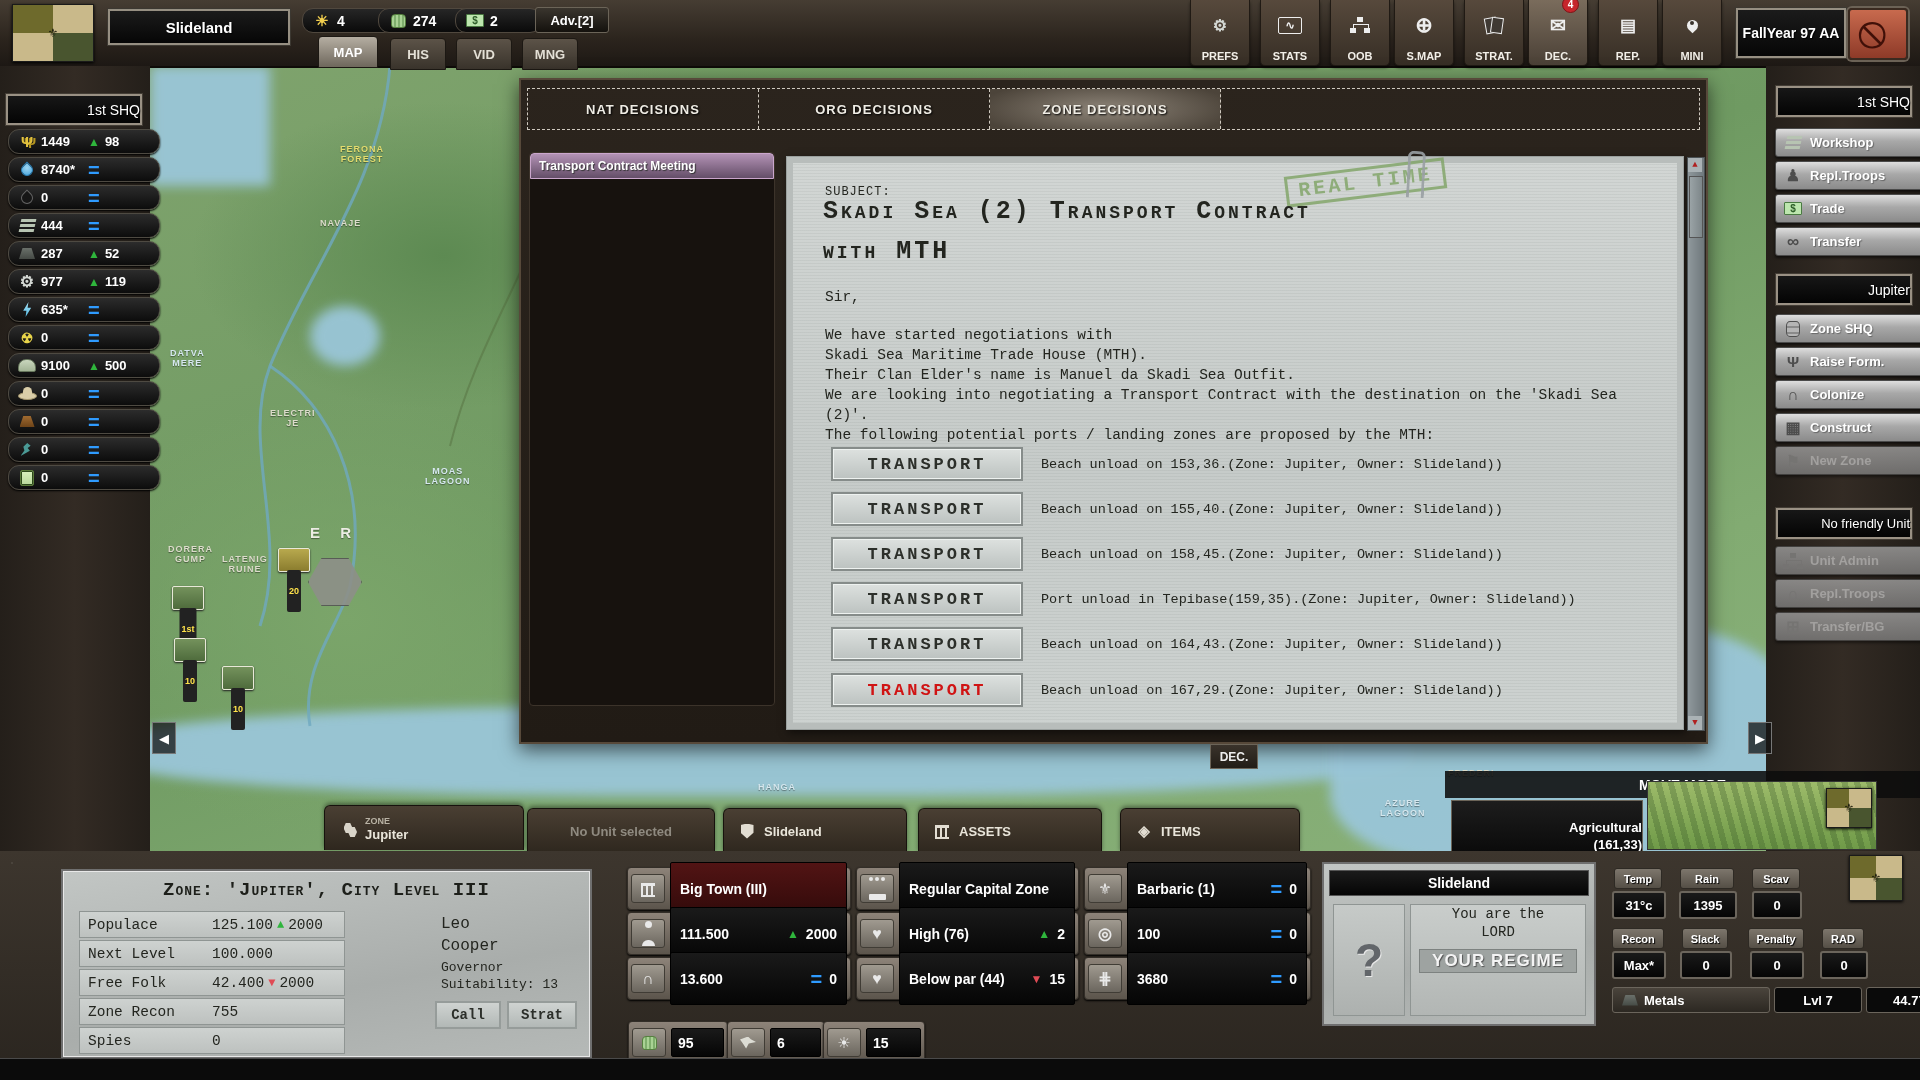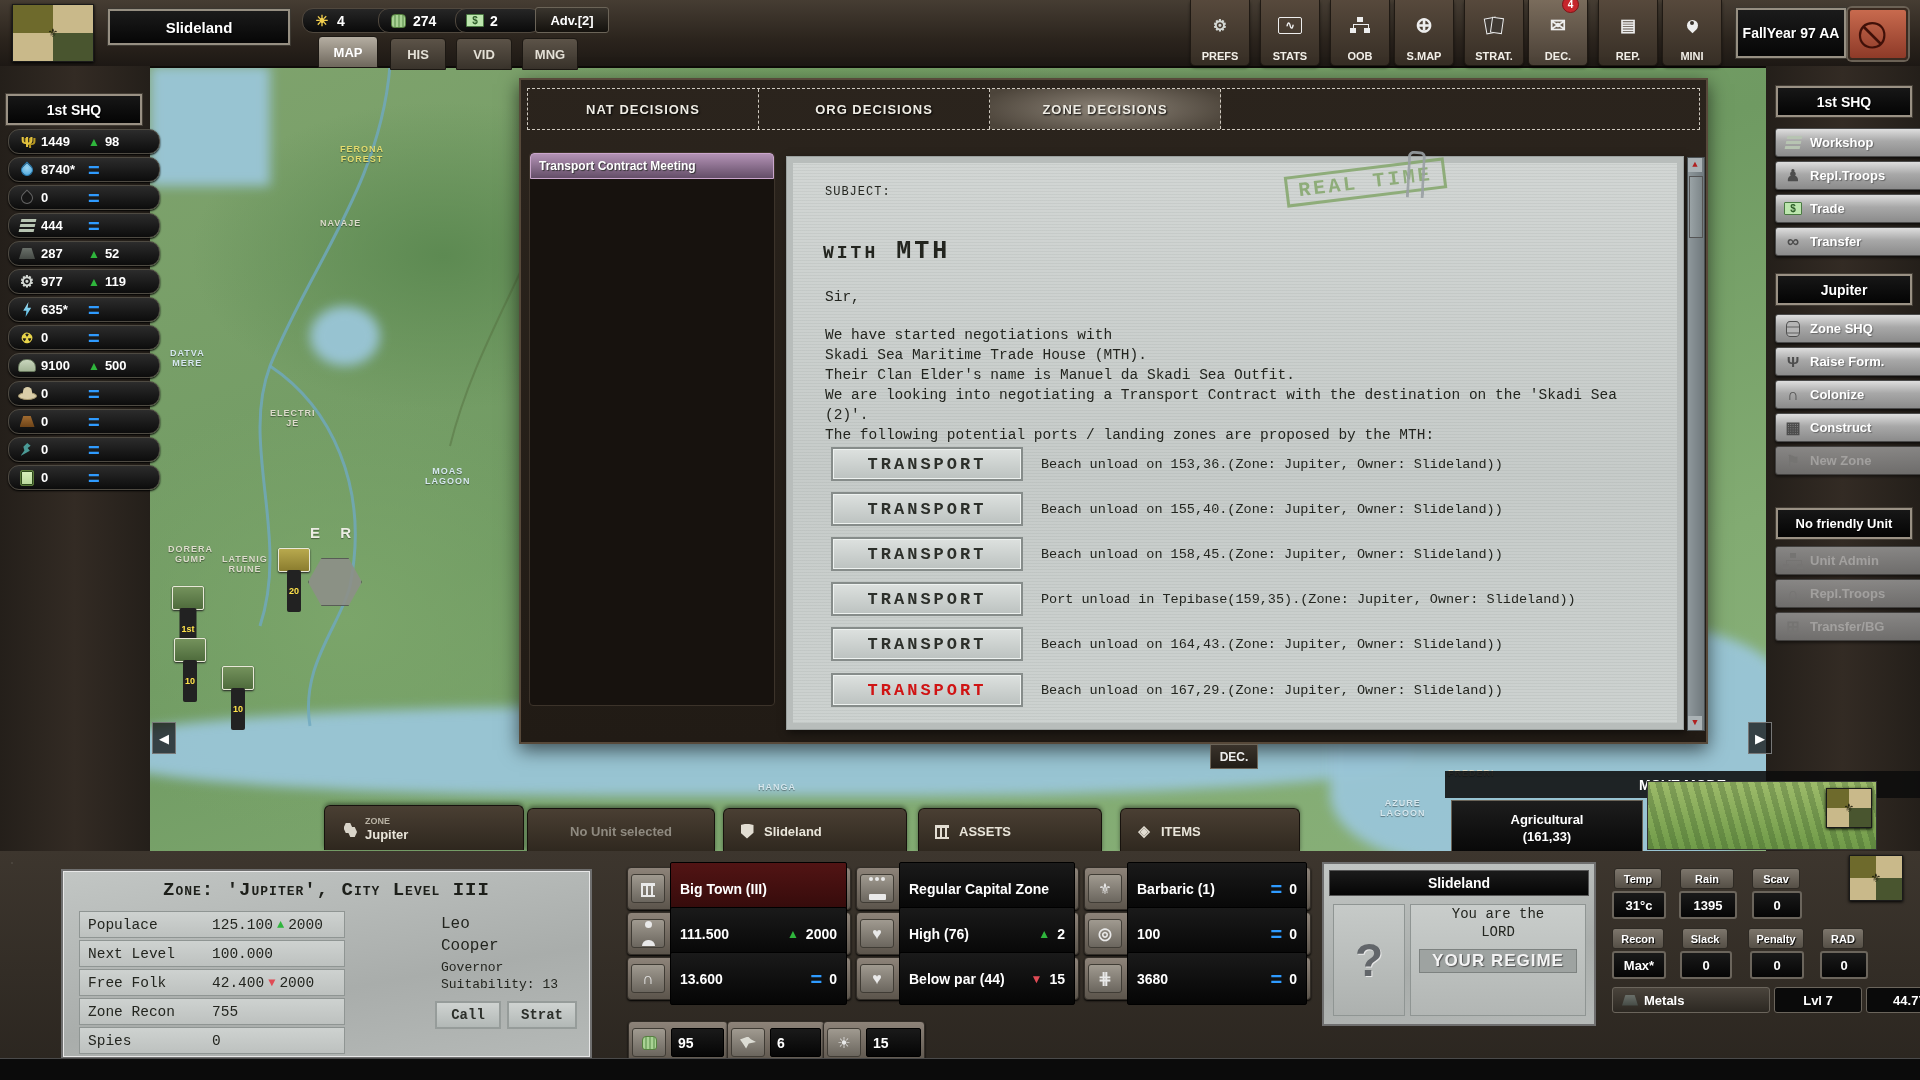--- a/index.html
+++ b/index.html
@@ -33,21 +33,21 @@
  linear-gradient(160deg,#7fa36d,#6f9a62 45%,#82ab72 75%,#8ab17b)}
 .water{position:absolute;background:#9ac6d8;filter:blur(6px);opacity:.95}
 .maplbl{position:absolute;font-size:9px;font-weight:bold;letter-spacing:1px;text-shadow:0 1px 1px rgba(0,0,0,.4);white-space:pre-line;text-align:center}
 .unit{position:absolute;width:30px;height:22px;background:linear-gradient(#74925c,#4e6b3c);border:1px solid #e8e8d8;box-shadow:0 1px 2px #222;border-radius:2px}
 .unit .ulbl{position:absolute;left:50%;transform:translateX(-50%);top:21px;background:#222;color:#ffe24a;font-size:9px;font-weight:bold;padding:16px 2px;border-radius:2px}
 .hexcity{position:absolute;width:52px;height:46px;background:#8d9089;clip-path:polygon(25% 0,75% 0,100% 50%,75% 100%,25% 100%,0 50%);opacity:.9;border:1px solid #555}
 .scrollarrow{position:absolute;width:22px;height:30px;background:rgba(20,20,20,.75);border:1px solid #777;color:#fff;display:flex;align-items:center;justify-content:center;font-size:13px;z-index:45}
 
 
 .sidecol{position:absolute;top:66px;height:790px;background:linear-gradient(90deg,#241f1a,#332b24 50%,#241f1a);z-index:42}
-.shead{position:absolute;height:27px;border:2px solid #9a9184;outline:1px solid #433d35;background:linear-gradient(#171717,#040404);color:#fff;font-weight:bold;font-size:14px;display:flex;align-items:center;justify-content:center;text-shadow:1px 1px 1px #000}
+.shead{position:absolute;height:27px;border:2px solid #9a9184;outline:1px solid #433d35;background:linear-gradient(#171717,#040404);color:#fff;font-weight:normal;font-size:14px;display:flex;align-items:center;justify-content:flex-end;text-shadow:1px 1px 1px #000}
 .pill{position:absolute;left:8px;width:132px;height:23px;background:linear-gradient(#2c2c2c,#0c0c0c);border:1px solid #4e4a42;border-radius:11px;display:flex;align-items:center;gap:5px;padding:0 9px;color:#fff;font-weight:bold;font-size:13px;box-shadow:0 1px 2px #000}
 .pill .val{min-width:42px}
 .tri{display:inline-flex;align-items:center}
 .v-up .tri::before{content:"▲";color:#2fb53c;font-size:12px}
 .v-down .tri::before{content:"▼";color:#e04b55;font-size:12px}
 .v-steady .tri::before{content:"=";color:#2f9bff;font-size:20px;font-weight:900;line-height:8px}
 .rbtn{position:absolute;left:9px;width:136px;height:27px;background:linear-gradient(#dedede,#a8a8a8 45%,#8b8b8b);border:1px solid #4a4a4a;border-radius:3px;display:flex;align-items:center;gap:7px;padding:0 7px;color:#fff;font-weight:bold;font-size:13px;text-shadow:1px 1px 1px #666;box-shadow:0 2px 3px rgba(0,0,0,.6)}
 .rbtn .ric{width:20px;display:flex;justify-content:center;color:#4d4d4d;text-shadow:none;font-size:15px;font-weight:bold}
 .rbtn.v-disabled{background:linear-gradient(#a8a8a8,#868686);color:#c9c9c9;text-shadow:none;opacity:.75}
 .rbtn.v-disabled .ric{color:#8f8f8f}
@@ -134,21 +134,21 @@
 .pscroll .par{position:absolute;left:0;width:14px;height:14px;background:#aab2b5;color:#b02020;font-size:9px;display:flex;align-items:center;justify-content:center}
 .pscroll .thumb{position:absolute;left:1px;top:18px;width:12px;height:60px;background:linear-gradient(90deg,#9aa3a6,#7d8689);border:1px solid #555}
 .decminitab{position:absolute;left:1210px;top:744px;width:46px;height:23px;background:linear-gradient(#3a332b,#221d17);border:1px solid #6b6458;color:#eee;font-weight:bold;font-size:12px;display:flex;align-items:center;justify-content:center;z-index:51}
 
 
 .btab{position:absolute;height:44px;background:linear-gradient(#4a3f33,#2e271e);border:1px solid #17120d;border-bottom:none;border-radius:6px 6px 0 0;display:flex;align-items:center;gap:8px;padding:0 14px;color:#e9e5da;font-weight:bold;font-size:13px;z-index:46;box-shadow:0 -2px 4px rgba(0,0,0,.4)}
 .btab .sub{display:flex;flex-direction:column;line-height:13px}
 .btab .sub .small{font-size:9px;color:#b8b2a4;font-weight:bold}
 .btab.muted{color:#8f8a80}
 .movemode{position:absolute;left:1445px;top:771px;width:475px;height:27px;background:rgba(12,12,12,.88);color:#fff;font-weight:bold;font-size:14px;display:flex;align-items:center;justify-content:center;z-index:46}
-.tileplate{position:absolute;left:1451px;top:800px;width:190px;height:46px;background:linear-gradient(#1d1d1d,#060606);border:1px solid #6b6458;color:#fff;text-align:center;font-weight:bold;font-size:13px;line-height:17px;padding-top:10px;z-index:46}
+.tileplate{position:absolute;left:1451px;top:800px;width:190px;height:46px;background:linear-gradient(#1d1d1d,#060606);border:1px solid #6b6458;color:#fff;text-align:right;font-weight:bold;font-size:13px;line-height:17px;padding-top:18px;z-index:46}
 .preview{position:absolute;left:1647px;top:781px;width:228px;height:67px;background:
  repeating-linear-gradient(75deg,rgba(40,70,30,.25) 0 6px,transparent 6px 12px),
  linear-gradient(#9dbb6a,#6f9a48);border:1px solid #333;z-index:47}
 
 
 .bottompanel{position:absolute;left:0;top:851px;width:1920px;height:229px;background:
  radial-gradient(3px 3px at 12px 12px,#4a443c 40%,transparent 45%),
  linear-gradient(#3d362e,#2a251f);z-index:48}
 .zonepanel{position:absolute;left:61px;top:18px;width:527px;height:186px;background:linear-gradient(170deg,#c2c6c4,#a9adab 60%,#b5b9b7);border:2px solid #6f6f6f;box-shadow:0 0 0 1px #e8e8e8 inset}
 .ztitle{position:absolute;left:0;top:8px;width:100%;text-align:center;font-family:"Liberation Mono","DejaVu Sans Mono",monospace;font-variant:small-caps;font-weight:bold;font-size:19px;letter-spacing:1px;color:#1d1f1a}
@@ -488,20 +488,21 @@
     <div class="dhead">
         <span>Transport Contract Meeting</span>
       </div>
   </div>
 
   <div class="paper mono">
     <div class="stamp" style="left:498px;top:10px"><span>REAL TIME</span></div>
     <div class="clip" style="left:620px;top:-6px"></div>
 
     <div class="abs subjlbl" style="left:38px;top:28px">SUBJECT:</div>
+    <div class="abs subject" style="left:36px;top:40px">Skadi Sea (2) Transport Contract</div>
     <div class="abs subject" style="left:36px;top:80px">with MTH</div>
     <div class="abs" style="left:38px;top:132px;font-size:14.5px">Sir,</div>
     <div class="abs lbody" style="left:38px;top:168px;width:820px">We have started negotiations with
 Skadi Sea Maritime Trade House (MTH).
 Their Clan Elder's name is Manuel da Skadi Sea Outfit.
 We are looking into negotiating a Transport Contract with the destination on the  'Skadi Sea (2)'.
 The following potential ports / landing zones are proposed by the MTH:</div>
 
     <div class="optrow" style="left:44px;top:290px">
       <div class="opt-btn v-normal">

